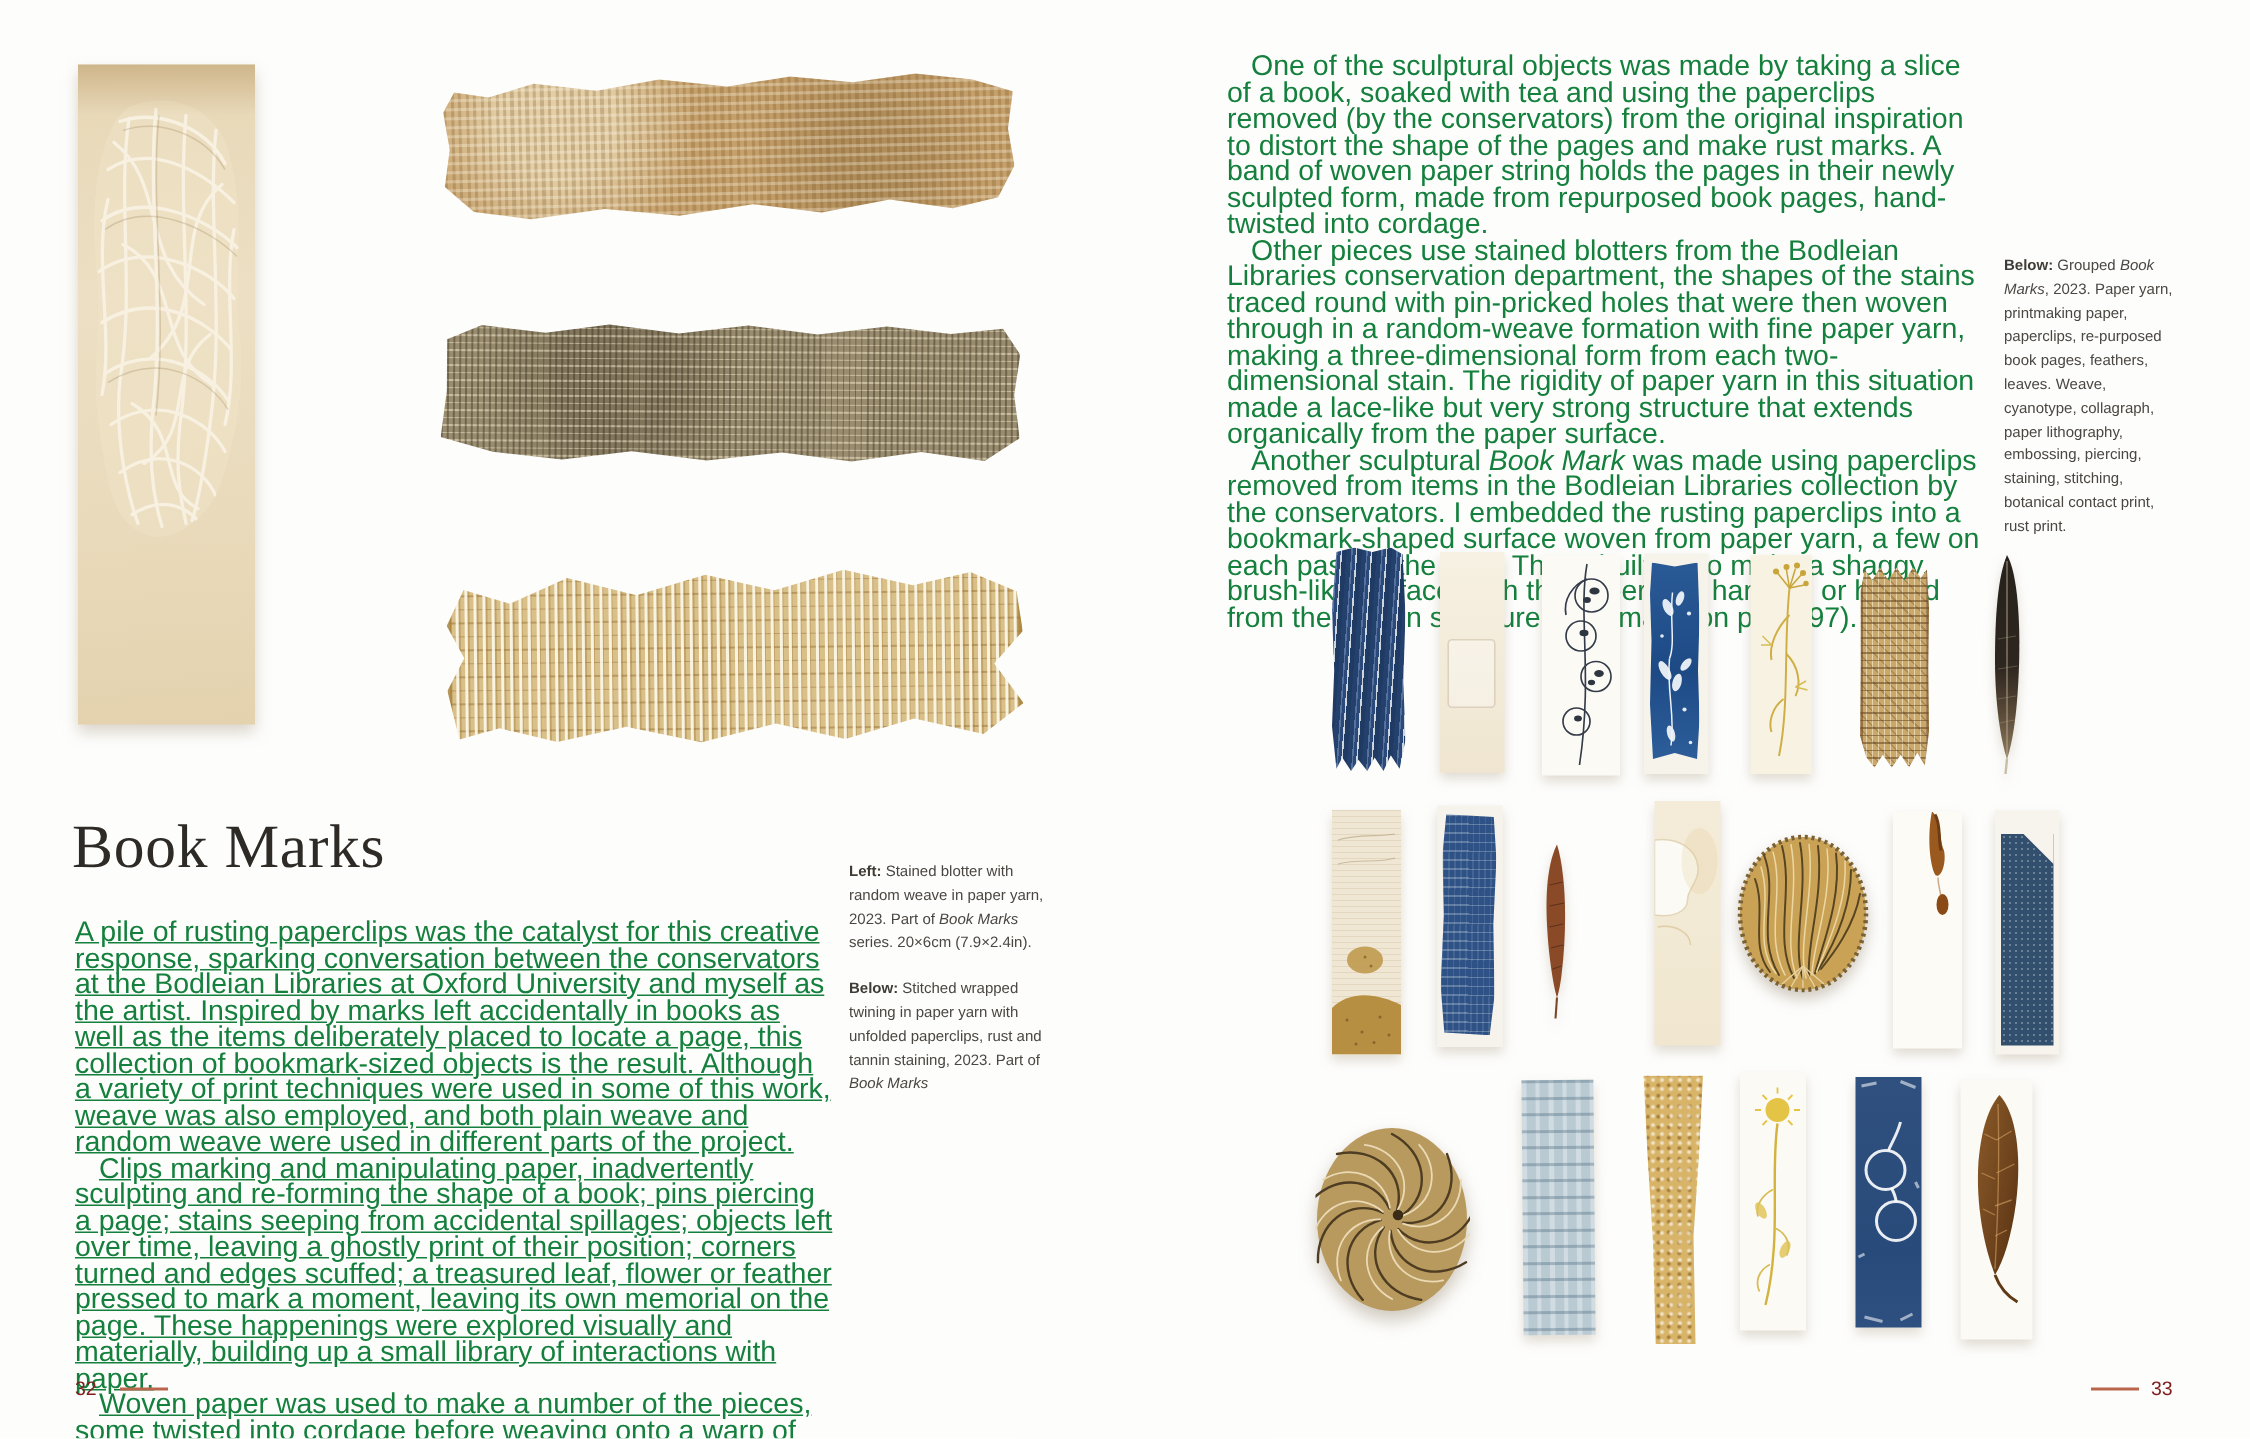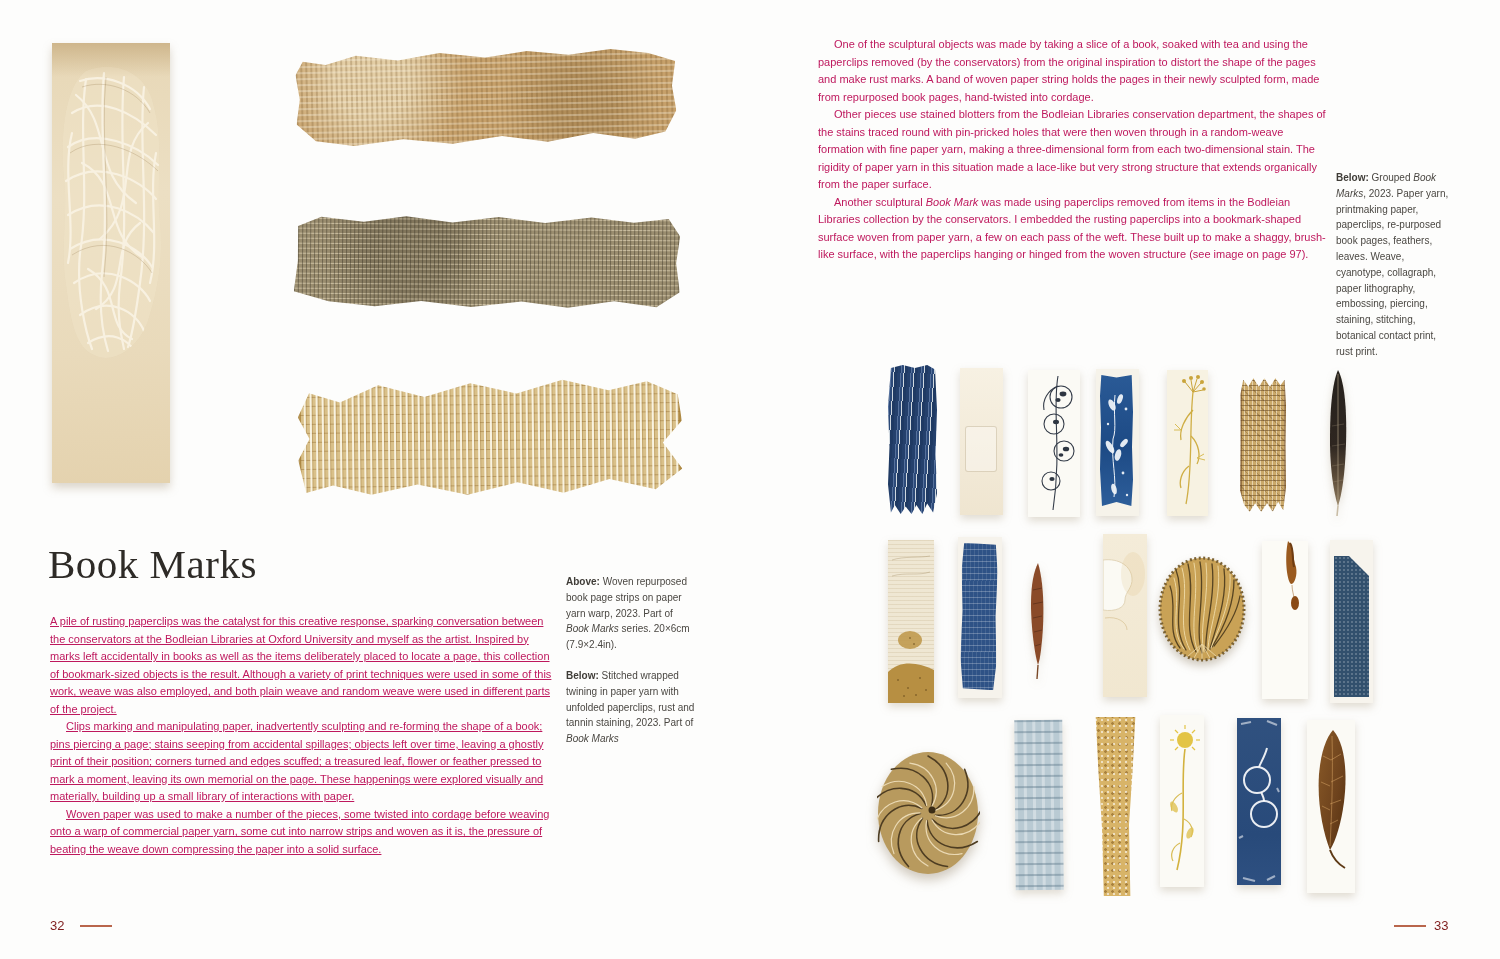--- a/index.html
+++ b/index.html
@@ -3,21 +3,21 @@
 <meta charset="utf-8">
 <style>
   html,body{margin:0;padding:0;background:#ffffff;}
   .spread{position:relative;width:1500px;height:959px;background:#fdfdfc;overflow:hidden;
           font-family:"Liberation Sans",sans-serif;color:#44413c;}
   .abs{position:absolute;}
 
   
   .title{font-family:"Liberation Serif",serif;font-weight:400;font-size:41px;
          letter-spacing:.5px;color:#2e2b27;}
-  .bodycol{font-size:11px;line-height:17.5px;color:#be185d;}
+  .bodycol{font-size:19px;line-height:17.5px;color:#15803d;}
   .bodycol p{margin:0;}
   .bodycol p.ind{text-indent:16px;}
   .capcol{font-size:10px;line-height:15.8px;color:#4a4742;}
   .capcol p{margin:0 0 15px 0;}
   .capcol b{font-weight:700;color:#3f3c37;}
   .ser{font-style:italic;}
   .pagenum{font-size:13px;color:#7f1d1d;}
   .rule{height:2px;background:#b9664c;}
 
   
@@ -142,21 +142,21 @@
 
   <div class="abs title" style="left:48px;top:540px;">Book Marks</div>
 
   <div class="abs bodycol" style="left:50px;top:613px;width:506px;text-decoration:underline;">
     <p>A pile of rusting paperclips was the catalyst for this creative response, sparking conversation between the conservators at the Bodleian Libraries at Oxford University and myself as the artist. Inspired by marks left accidentally in books as well as the items deliberately placed to locate a page, this collection of bookmark-sized objects is the result. Although a variety of print techniques were used in some of this work, weave was also employed, and both plain weave and random weave were used in different parts of the project.</p>
     <p class="ind">Clips marking and manipulating paper, inadvertently sculpting and re-forming the shape of a book; pins piercing a page; stains seeping from accidental spillages; objects left over time, leaving a ghostly print of their position; corners turned and edges scuffed; a treasured leaf, flower or feather pressed to mark a moment, leaving its own memorial on the page. These happenings were explored visually and materially, building up a small library of interactions with paper.</p>
     <p class="ind">Woven paper was used to make a number of the pieces, some twisted into cordage before weaving onto a warp of commercial paper yarn, some cut into narrow strips and woven as it is, the pressure of beating the weave down compressing the paper into a solid surface.</p>
   </div>
 
   <div class="abs capcol" style="left:566px;top:574px;width:132px;">
-    <p><b>Above:</b><span> Woven repurposed book page strips on paper yarn warp, 2023. Part of </span><span class="ser">Book Marks</span><span> series. 20×6cm (7.9×2.4in).</span></p>
+    <p><b>Left:</b><span> Stained blotter with random weave in paper yarn, 2023. Part of </span><span class="ser">Book Marks</span><span> series. 20×6cm (7.9×2.4in).</span></p>
     <p><b>Below:</b><span> Stitched wrapped twining in paper yarn with unfolded paperclips, rust and tannin staining, 2023. Part of </span><span class="ser">Book Marks</span></p>
   </div>
 
   <div class="abs pagenum" style="left:50px;top:918px;">32</div>
   <div class="abs rule" style="left:80px;top:925px;width:32px;"></div>
 
   <div class="abs bodycol" style="left:818px;top:36px;width:508px;">
     <p class="ind">One of the sculptural objects was made by taking a slice of a book, soaked with tea and using the paperclips removed (by the conservators) from the original inspiration to distort the shape of the pages and make rust marks. A band of woven paper string holds the pages in their newly sculpted form, made from repurposed book pages, hand-twisted into cordage.</p>
     <p class="ind">Other pieces use stained blotters from the Bodleian Libraries conservation department, the shapes of the stains traced round with pin-pricked holes that were then woven through in a random-weave formation with fine paper yarn, making a three-dimensional form from each two-dimensional stain. The rigidity of paper yarn in this situation made a lace-like but very strong structure that extends organically from the paper surface.</p>
     <p class="ind"><span>Another sculptural </span><span class="ser">Book Mark</span><span> was made using paperclips removed from items in the Bodleian Libraries collection by the conservators. I embedded the rusting paperclips into a bookmark-shaped surface woven from paper yarn, a few on each pass of the weft. These built up to make a shaggy, brush-like surface, with the paperclips hanging or hinged from the woven structure (see image on page 97).</span></p>

